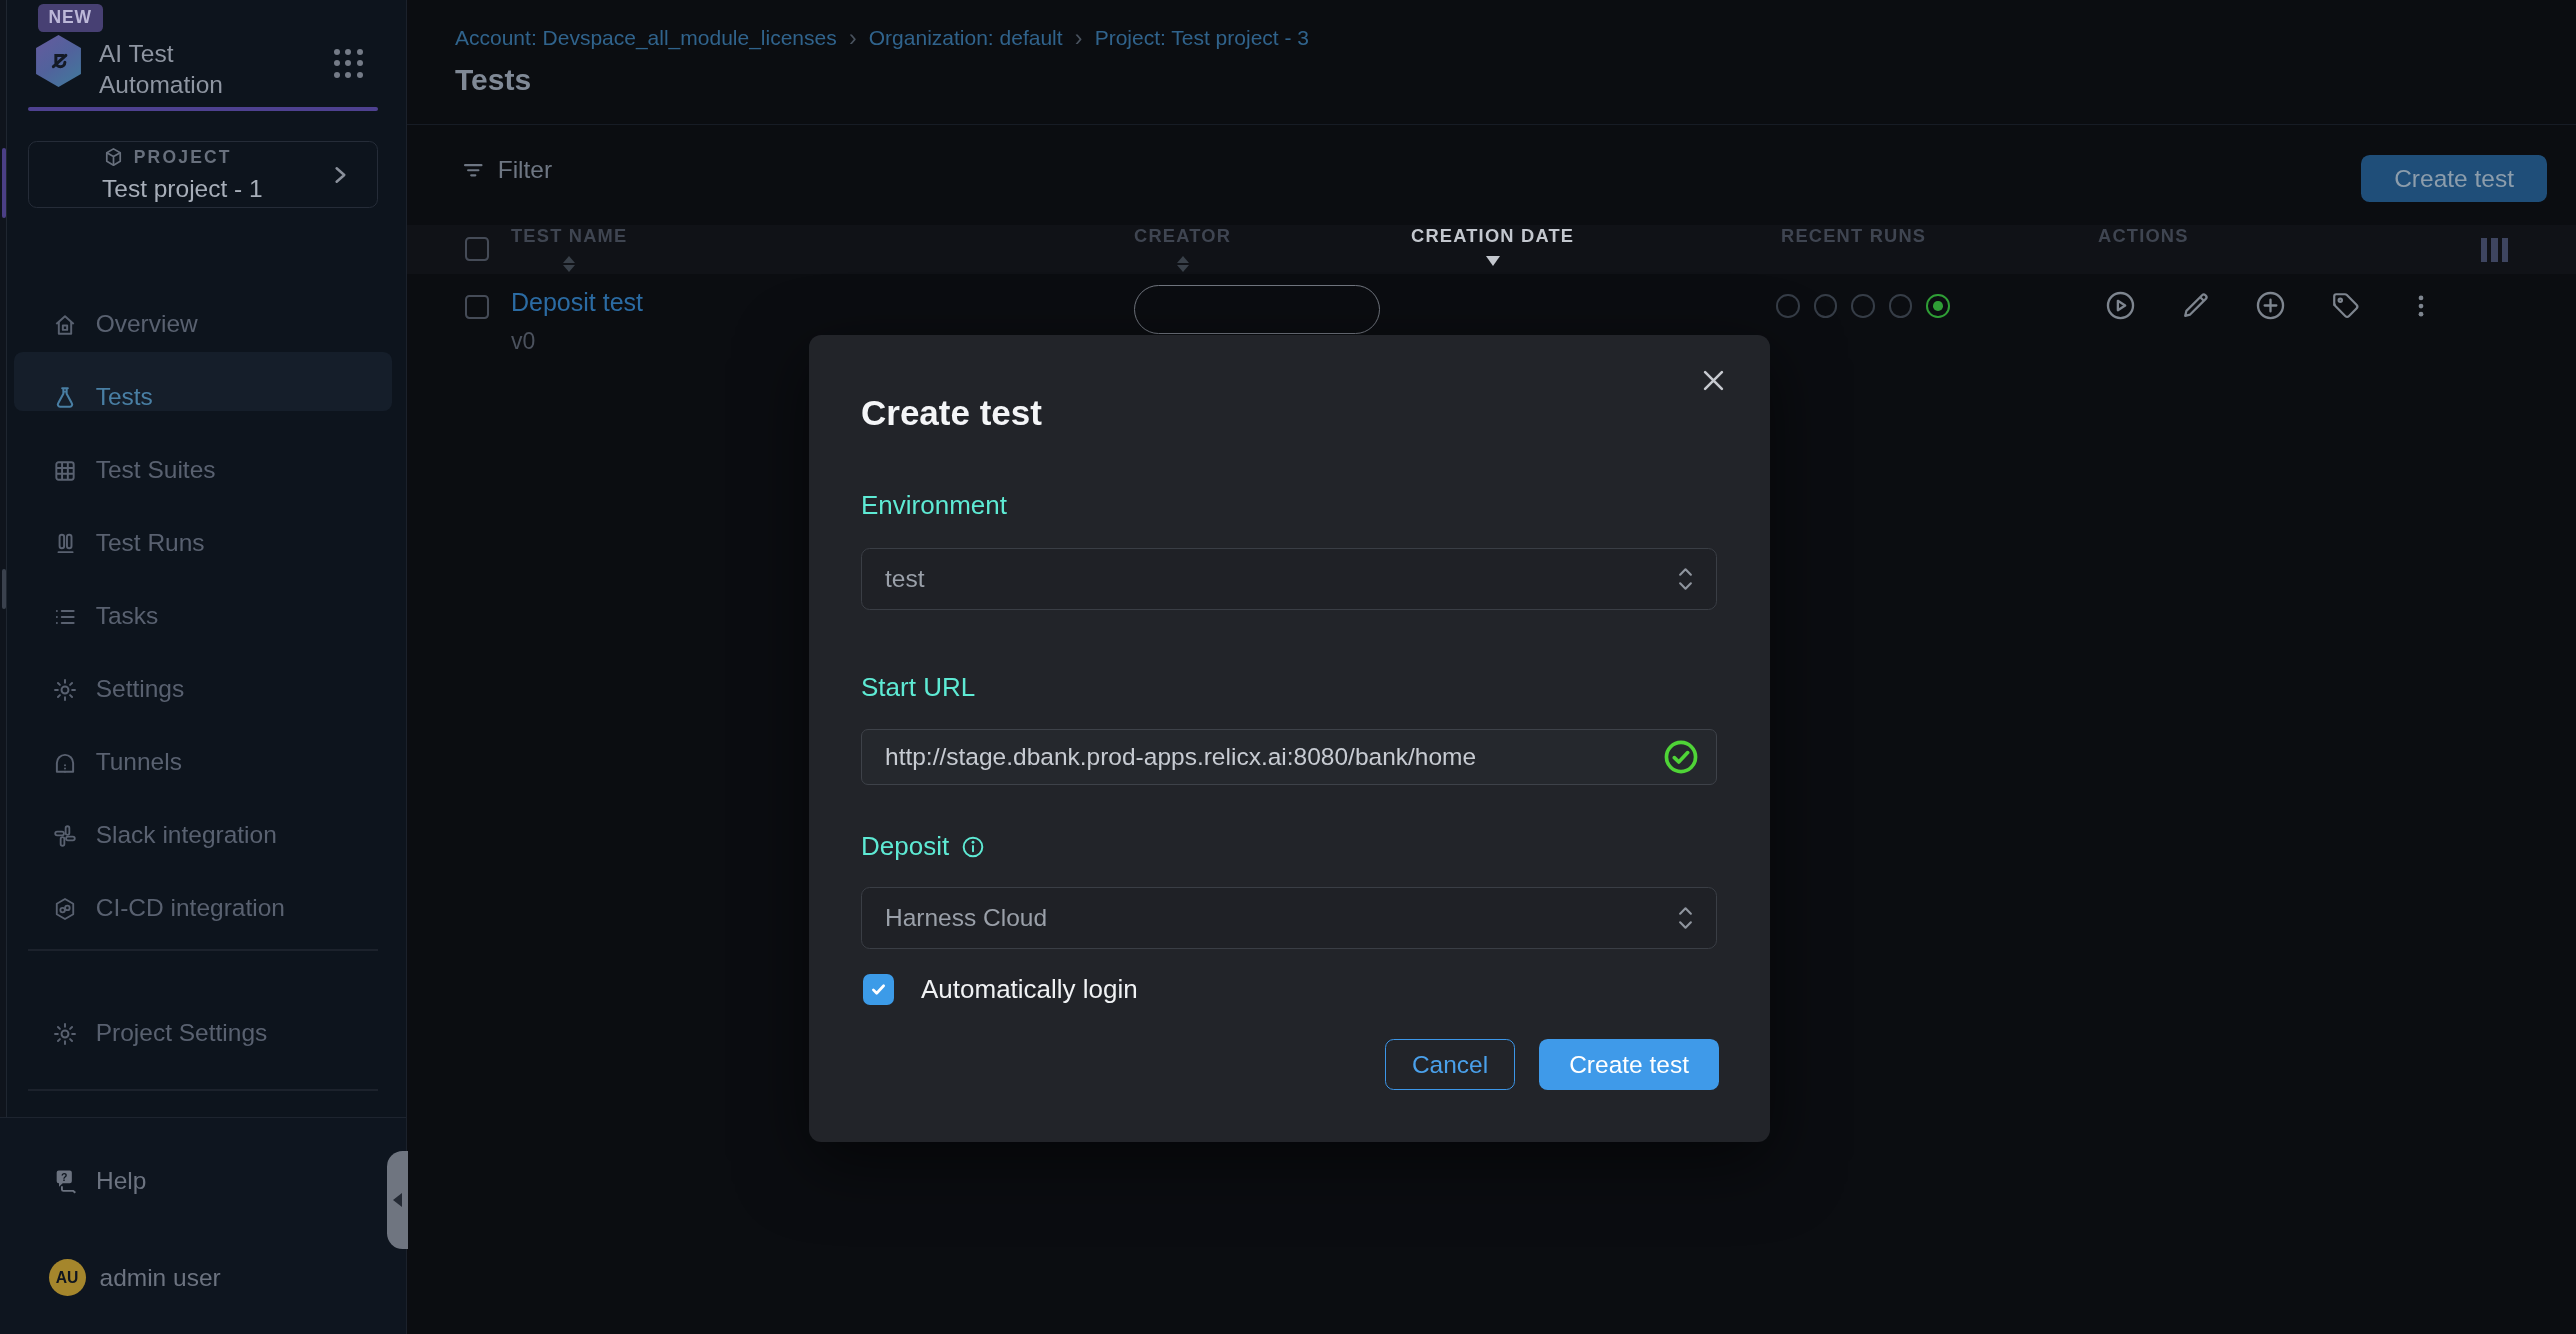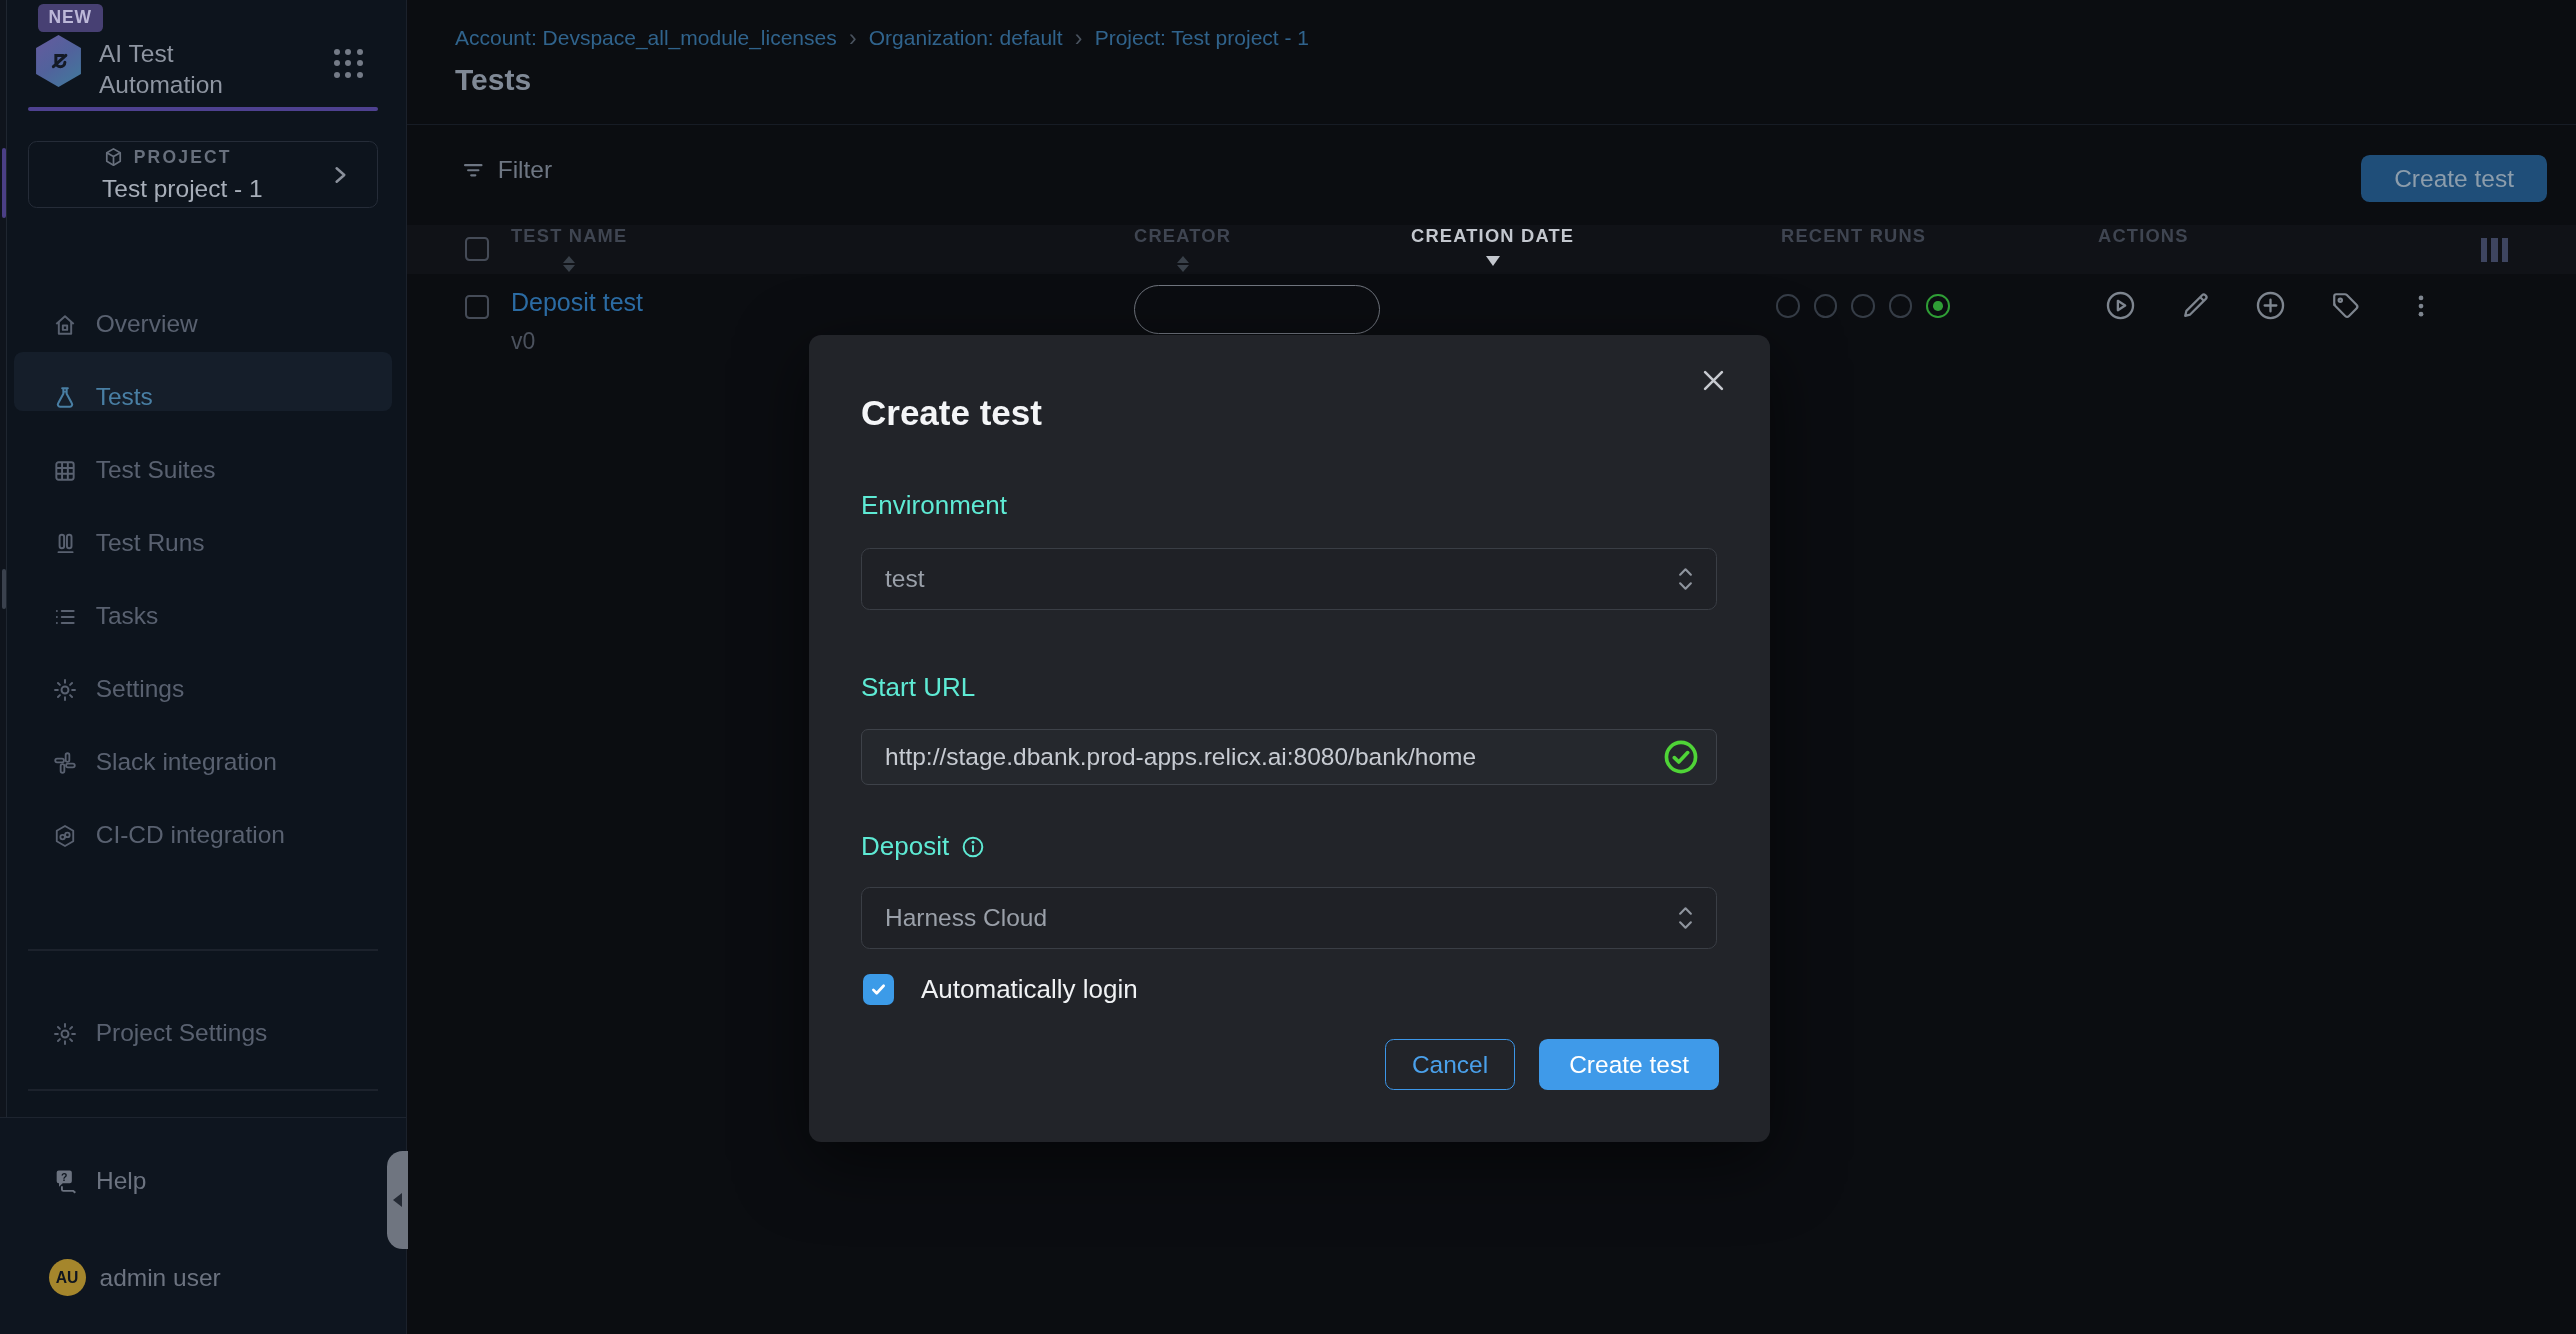--- a/index.html
+++ b/index.html
@@ -263,20 +263,29 @@
       <span class="nicon">
         <svg width="26" height="26" viewBox="0 0 24 24" fill="none" stroke="currentColor" stroke-width="1.8" stroke-linecap="round">
             <circle cx="12" cy="12" r="3.2"></circle>
             <path d="M12 2.8v2.6M12 18.6v2.6M2.8 12h2.6M18.6 12h2.6M5.5 5.5l1.8 1.8M16.7 16.7l1.8 1.8M18.5 5.5l-1.8 1.8M7.3 16.7l-1.8 1.8"></path>
           </svg>
       </span>
       <span>Settings</span>
     </div>
     <div class="nav-item">
       <span class="nicon">
+        <svg width="26" height="26" viewBox="0 0 24 24" fill="none" stroke="currentColor" stroke-width="1.8" stroke-linecap="round" stroke-linejoin="round">
+            <path d="M4.5 20v-8a7.5 7.5 0 0 1 15 0v8z"></path>
+            <path d="M12 14v.01M12 17v.01M12 20v.01"></path>
+          </svg>
+      </span>
+      <span>Tunnels</span>
+    </div>
+    <div class="nav-item">
+      <span class="nicon">
         <svg width="26" height="26" viewBox="0 0 24 24" fill="none" stroke="currentColor" stroke-width="1.7" stroke-linecap="round">
             <rect x="12.6" y="3" width="3.4" height="8" rx="1.7"></rect>
             <rect x="8" y="13" width="3.4" height="8" rx="1.7"></rect>
             <rect x="3" y="8" width="8" height="3.4" rx="1.7"></rect>
             <rect x="13" y="12.6" width="8" height="3.4" rx="1.7"></rect>
           </svg>
       </span>
       <span>Slack integration</span>
     </div>
     <div class="nav-item">
@@ -327,21 +336,21 @@
   </div>
 </aside>
 
 <main class="main">
   <div class="page-header">
     <div class="breadcrumb">
       <a>Account: Devspace_all_module_licenses</a>
       <span class="sep">›</span>
       <a>Organization: default</a>
       <span class="sep">›</span>
-      <a>Project: Test project - 1</a>
+      <a>Project: Test project - 3</a>
     </div>
     <div class="page-title">Tests</div>
   </div>
 
   <div class="toolbar">
     <div class="filter">
       <span>
         <svg width="24.5" height="24.5" viewBox="0 0 24 24" fill="none" stroke="currentColor" stroke-width="2.2" stroke-linecap="round">
             <path d="M4 7h16M7 12h10M10 17h4"></path>
           </svg>

